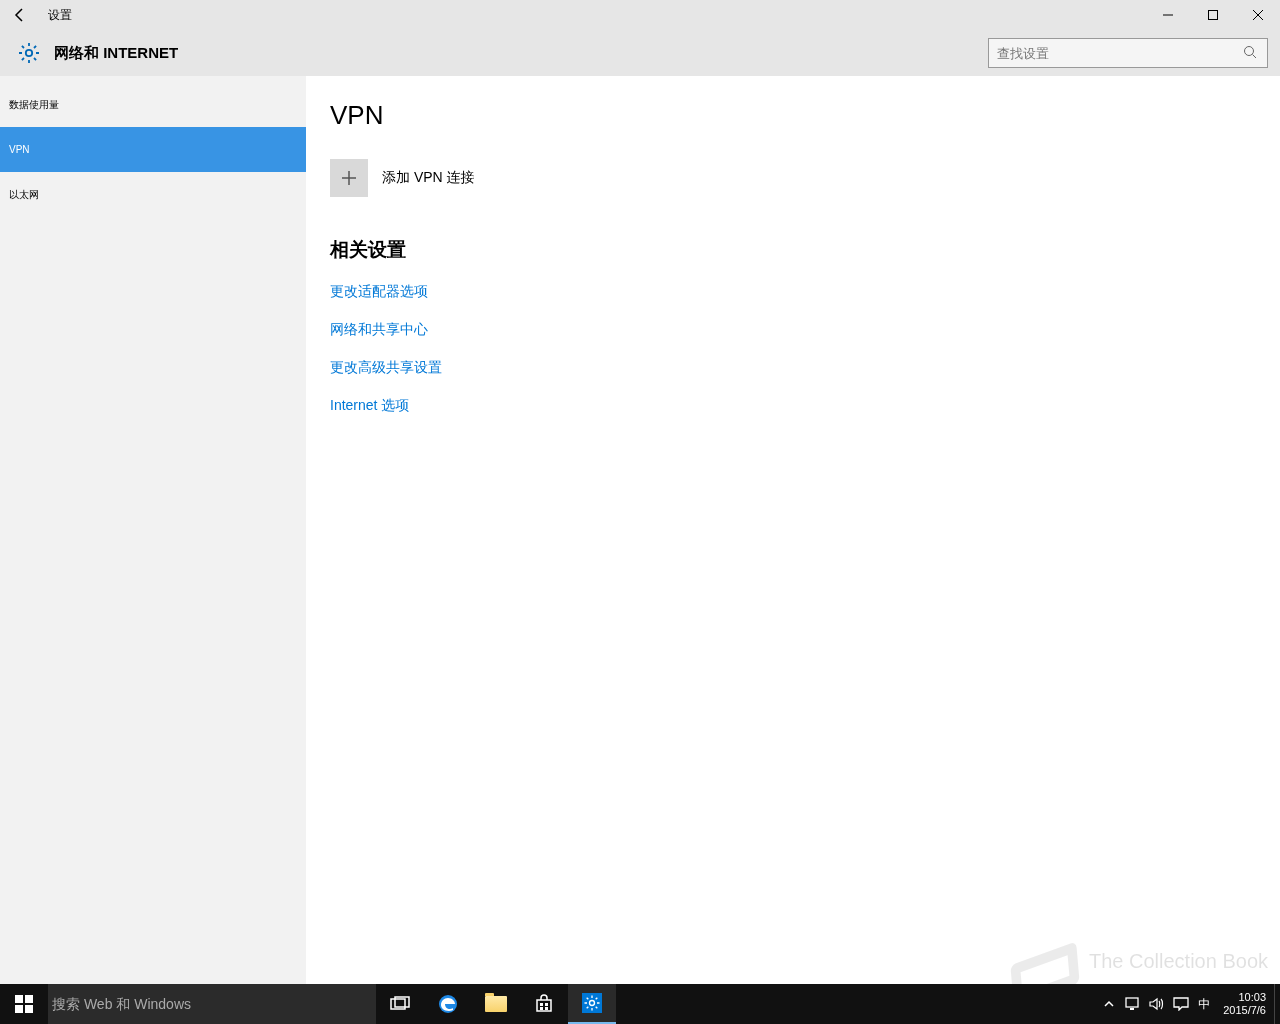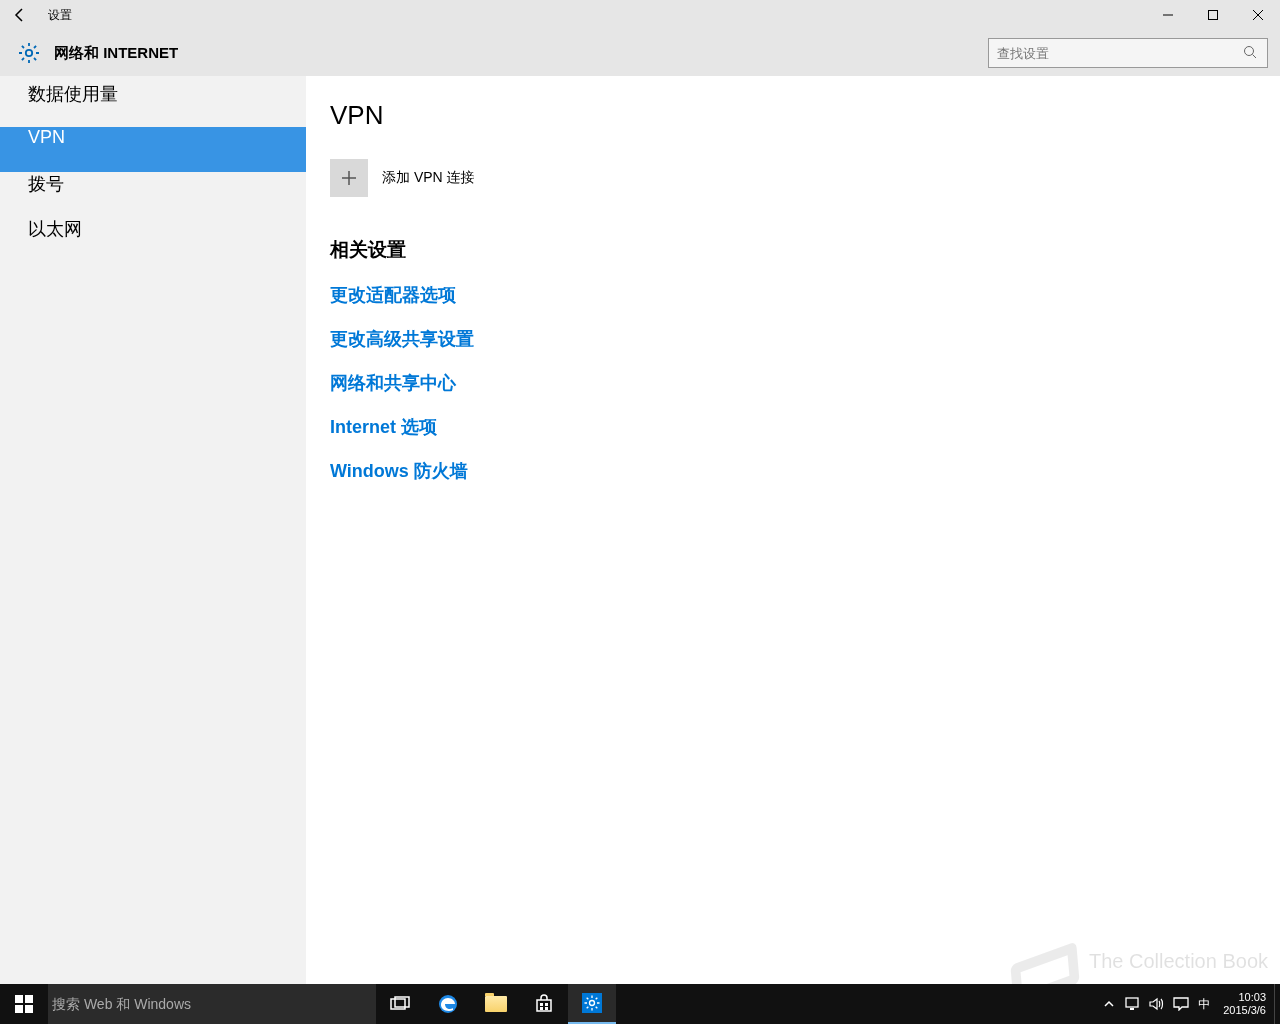--- a/index.html
+++ b/index.html
@@ -19,31 +19,31 @@
 .hdr-title { font-size: 15px; font-weight: 600; color: #000; padding-left: 8px; }
 .hdr-spacer { flex: 1; }
 .hdr-search { width: 280px; height: 30px; border: 1px solid #999; background: #f5f5f5; display: flex; align-items: center; padding: 0 8px; }
 .hdr-search input { flex: 1; border: none; outline: none; background: transparent; font-size: 13px; color: #333; }
 .hdr-search input::placeholder { color: #777; }
 .hdr-search .sicon { width: 16px; height: 16px; }
 
 
 .body { display: flex; height: calc(100% - 30px - 46px - 40px); }
 .sidebar { width: 306px; background: #f2f2f2; padding-top: 6px; }
-.side-item { height: 45px; display: flex; align-items: flex-start; padding-left: 28px; font-size: 18px; color: #000; cursor: pointer; }
+.side-item { height: 45px; display: flex; align-items: center; padding-left: 9px; font-size: 10px; color: #000; cursor: pointer; }
 .side-item.selected { background: #3894e4; color: #fff; }
 
 .main { flex: 1; background: #fff; padding: 24px 0 0 24px; }
 .main h1 { font-size: 26px; font-weight: 400; color: #000; margin-bottom: 28px; }
 .addrow { display: flex; align-items: center; margin-bottom: 40px; cursor: pointer; }
 .addbox { width: 38px; height: 38px; background: #d9d9d9; display: flex; align-items: center; justify-content: center; margin-right: 14px; }
 .addbox svg { stroke: #555; }
 .addrow span.lbl { font-size: 14px; color: #000; }
 .main h2 { font-size: 19px; font-weight: 700; color: #000; margin-bottom: 20px; }
-.link { display: block; font-size: 18px; color: #0078d7; margin-bottom: 20px; cursor: pointer; font-weight: bold; }
+.link { display: block; font-size: 14px; color: #0078d7; margin-bottom: 20px; cursor: pointer; }
 
 
 .taskbar { position: absolute; bottom: 0; left: 0; width: 1280px; height: 40px; background: #111; display: flex; align-items: center; color: #fff; }
 .tb-start { width: 48px; height: 40px; display: flex; align-items: center; justify-content: center; cursor: pointer; }
 .tb-searchbox { width: 328px; height: 40px; background: #2b2b2b; display: flex; align-items: center; padding: 0 4px; }
 .tb-searchbox input { flex: 1; border: none; outline: none; background: transparent; color: #ccc; font-size: 14px; }
 .tb-searchbox input::placeholder { color: #aaa; }
 .tb-task { width: 48px; height: 40px; display: flex; align-items: center; justify-content: center; cursor: pointer; }
 .tb-task.active { border-bottom: 2px solid #76b9ed; background: #2a2a2a; }
 .tb-right { margin-left: auto; display: flex; align-items: center; height: 40px; }
@@ -110,44 +110,40 @@
 
 <div class="body">
   <div class="sidebar">
     <div class="side-item">
         <span>数据使用量</span>
       </div>
     <div class="side-item selected">
         <span>VPN</span>
       </div>
     <div class="side-item">
-        <span>拨号</span>
-      </div>
-    <div class="side-item">
         <span>以太网</span>
       </div>
   </div>
 
   <div class="main">
     <h1>VPN</h1>
     <div class="addrow">
       <div class="addbox">
         <svg width="18" height="18" viewBox="0 0 18 18">
             <line x1="9" y1="2" x2="9" y2="16" stroke="#555" stroke-width="1.5"></line>
             <line x1="2" y1="9" x2="16" y2="9" stroke="#555" stroke-width="1.5"></line>
           </svg>
       </div>
       <span class="lbl">添加 VPN 连接</span>
     </div>
     <h2>相关设置</h2>
     <a class="link">更改适配器选项</a>
+    <a class="link">网络和共享中心</a>
     <a class="link">更改高级共享设置</a>
-    <a class="link">网络和共享中心</a>
     <a class="link">Internet 选项</a>
-    <a class="link">Windows 防火墙</a>
   </div>
 </div>
 
 <div class="wm-shape"></div>
 <div class="watermark">The Collection Book</div>
 
 <div class="taskbar">
   <div class="tb-start">
     <svg width="18" height="18" viewBox="0 0 18 18" fill="#fff">
       <rect x="0" y="0" width="8" height="8"></rect>
@@ -211,17 +207,17 @@
         </svg>
     </div>
     <div class="tray-icon">
       <svg width="16" height="14" viewBox="0 0 16 14" fill="none">
           <path d="M1 1h14v9H9l-3 3v-3H1z" stroke="#fff" stroke-width="1.3"></path>
         </svg>
     </div>
     <div class="tray-icon" style="width:22px;font-size:12px;">中</div>
     <div class="tb-clock">
       <div>10:03</div>
-      <div>2015/3/6</div>
+      <div>2015/7/6</div>
     </div>
     <div class="tb-peek"></div>
   </div>
 </div>
 
 </body></html>

